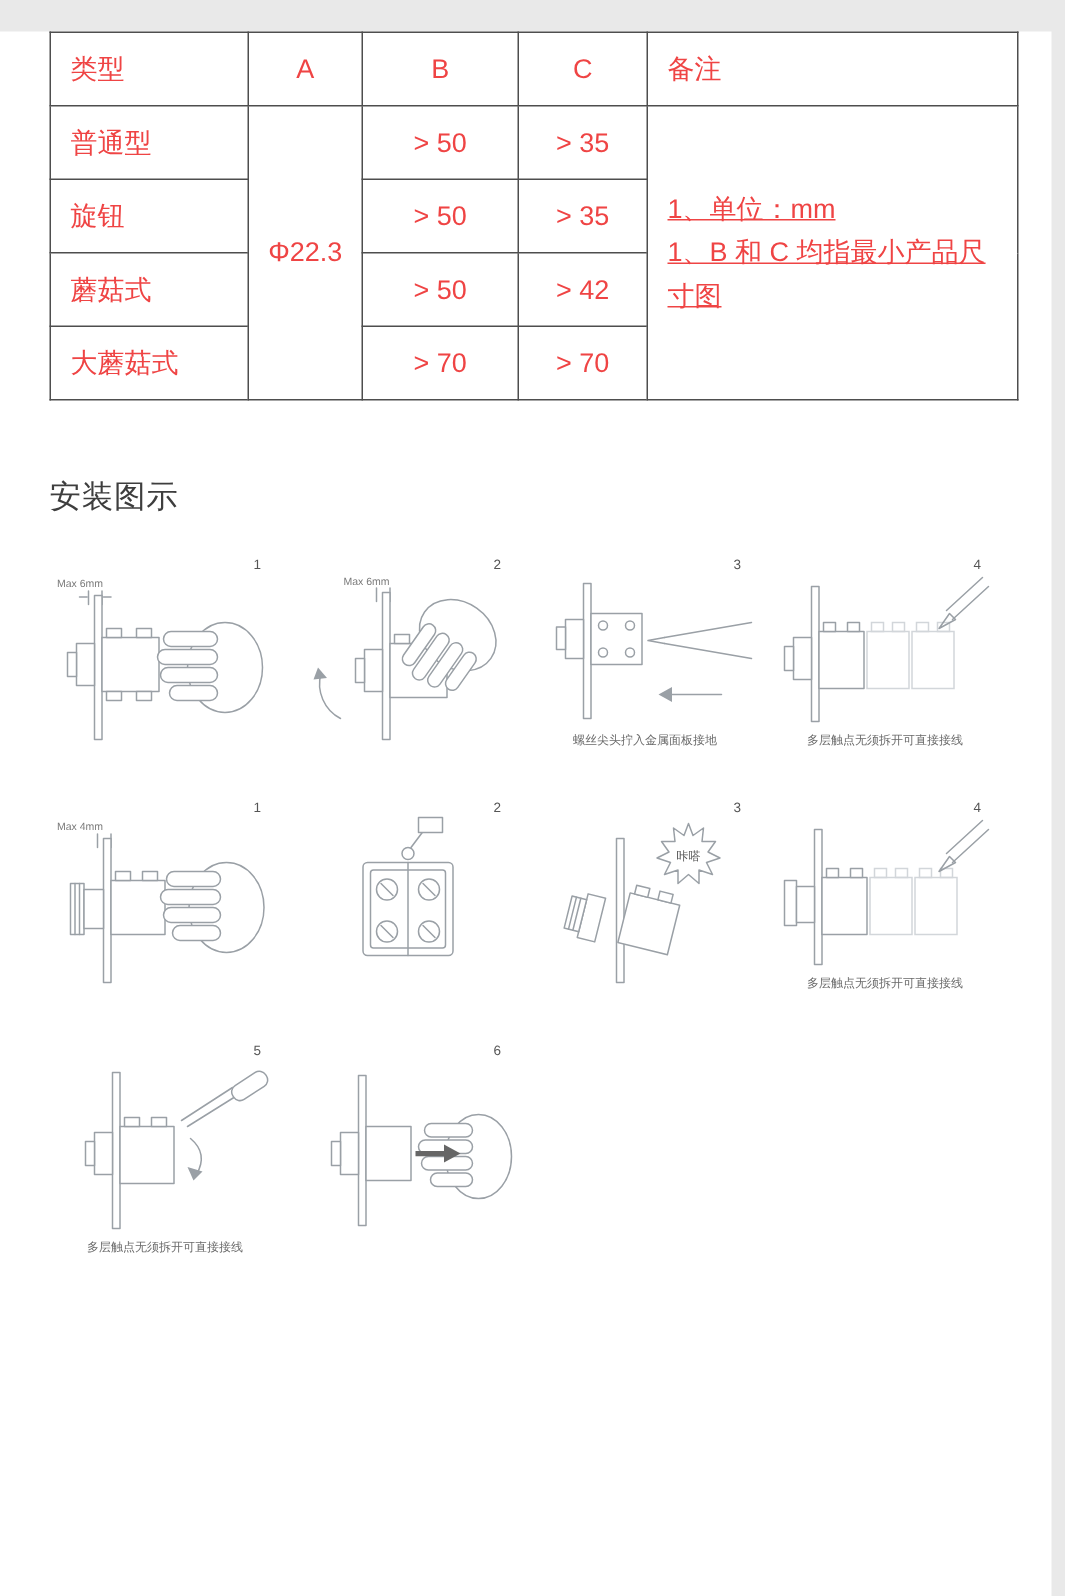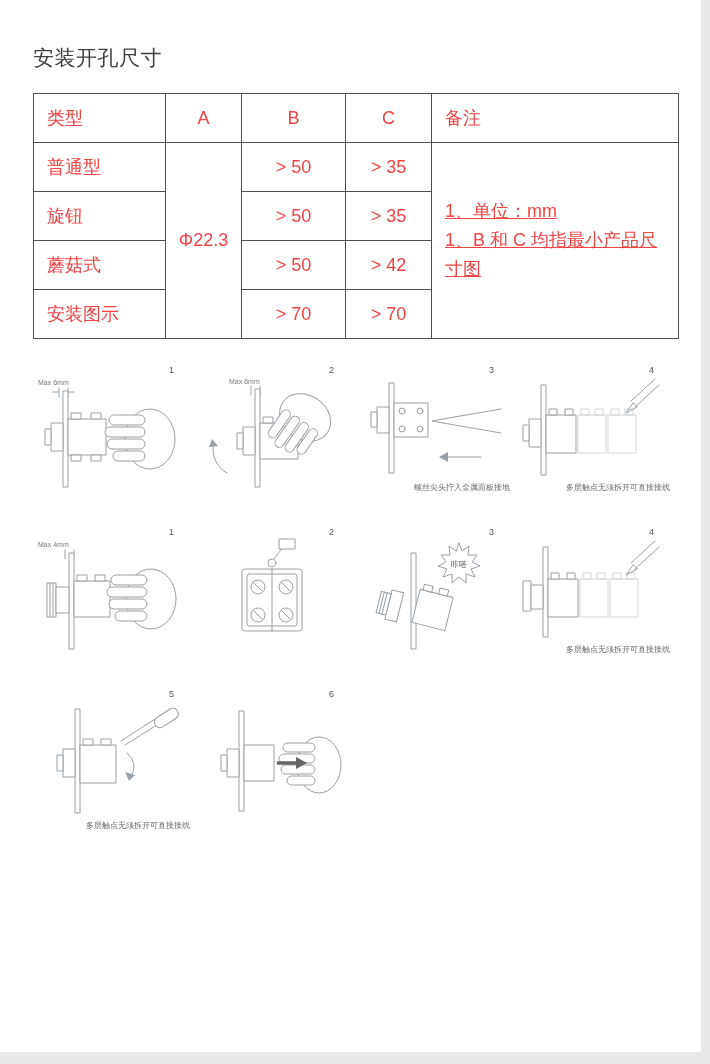--- a/index.html
+++ b/index.html
@@ -24,35 +24,34 @@
   }
   .dim-table .c{text-align:center;padding:0;}
   .notes-cell{line-height:1.6;padding-right:12px !important;text-decoration:underline;}
   .fig-grid{
     display:grid;grid-template-columns:repeat(4,160px);
     row-gap:22px;margin:26px 0 0 30px;
   }
   .fig{position:relative;padding-top:4px;}
   .fig-num{position:absolute;top:0;right:16px;font-size:9px;color:#555;}
   .figsvg{display:block;margin:6px auto 0;}
-  .fig-cap{text-align:right;font-size:8px;color:#6a6a6a;min-height:11px;margin-top:1px;}
+  .fig-cap{text-align:center;font-size:8px;color:#6a6a6a;min-height:11px;margin-top:1px;}
   .ln{fill:none;stroke:#9aa0a6;stroke-width:1;stroke-linecap:round;stroke-linejoin:round;}
   .wh{fill:#ffffff;stroke:#9aa0a6;stroke-width:1;stroke-linejoin:round;}
   .ghost{fill:none;stroke:#d2d6da;stroke-width:1;}
   .arr{fill:#9aa0a6;}
   .darkarr{fill:#666;}
   .note{font-size:7px;fill:#7a7a7a;}
   .burst-text{font-size:8px;fill:#555;}
 </style>
 </head>
 <body>
 
 <div class="page">
 
-  <h1 class="sec-title">安装开孔尺寸</h1>
 
   <table class="dim-table">
     <colgroup>
       <col style="width:132px">
         <col style="width:76px">
         <col style="width:104px">
         <col style="width:86px">
         <col style="width:247px">
     </colgroup>
     <tbody>
@@ -77,27 +76,28 @@
         <td>旋钮</td>
         <td class="c">&gt; 50</td>
         <td class="c">&gt; 35</td>
       </tr>
       <tr>
         <td>蘑菇式</td>
         <td class="c">&gt; 50</td>
         <td class="c">&gt; 42</td>
       </tr>
       <tr>
-        <td>安装图示</td>
+        <td>大蘑菇式</td>
         <td class="c">&gt; 70</td>
         <td class="c">&gt; 70</td>
       </tr>
     </tbody>
   </table>
 
+  <h1 class="sec-title t2">安装图示</h1>
 
   <div class="fig-grid">
 
     <div class="fig">
       <span class="fig-num">1</span>
       <svg class="figsvg" width="150" height="118" viewBox="0 0 150 118">
         <text class="note" x="3" y="10">Max 6mm</text>
         <path class="ln" d="M24,13 v9 M33,13 v9 M18,17 h5 M34,17 h5"></path>
         <rect class="wh" x="28" y="16" width="5" height="96"></rect>
         <rect class="wh" x="16" y="48" width="12" height="28"></rect>

